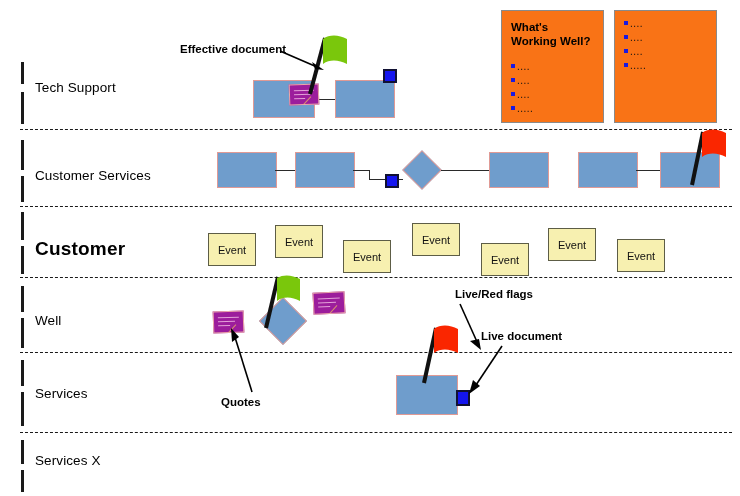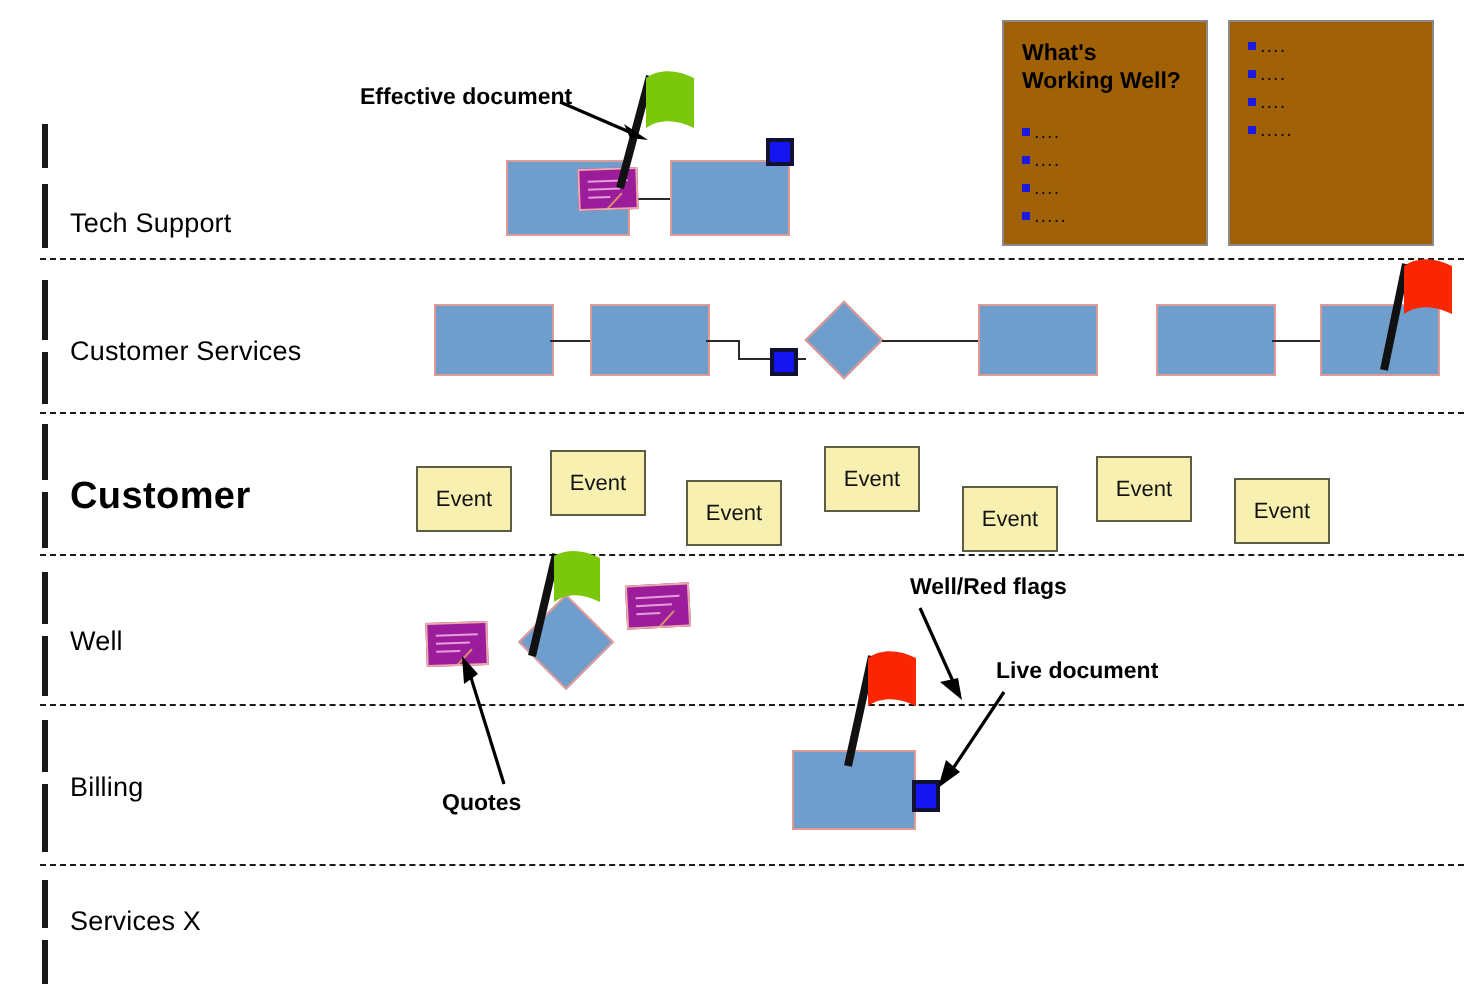--- a/index.html
+++ b/index.html
@@ -118,21 +118,21 @@
     color: #000000;
     white-space: nowrap;
   }
   .anno-arrow {
     position: absolute;
     overflow: visible;
   }
   
   .panel {
     position: absolute;
-    background: #a16207;
+    background: #f97316;
     border: 1.5px solid #8a8a8a;
     box-sizing: border-box;
     padding: 9px 9px 0 9px;
   }
   .panel-title {
     font-size: 11.5px;
     font-weight: bold;
     color: #000000;
     line-height: 1.25;
     margin: 0 0 14px 0;
@@ -181,25 +181,25 @@
   <div class="lane-tick" style="top:176px; height:26px;"></div>
   <div class="lane-tick" style="top:212px; height:28px;"></div>
   <div class="lane-tick" style="top:246px; height:28px;"></div>
   <div class="lane-tick" style="top:286px; height:26px;"></div>
   <div class="lane-tick" style="top:318px; height:30px;"></div>
   <div class="lane-tick" style="top:360px; height:26px;"></div>
   <div class="lane-tick" style="top:392px; height:34px;"></div>
   <div class="lane-tick" style="top:440px; height:24px;"></div>
   <div class="lane-tick" style="top:470px; height:22px;"></div>
 
-  <div class="lane-label" style="left:35px; top:104px;">Tech Support</div>
+  <div class="lane-label" style="left:35px; top:80px;">Tech Support</div>
   <div class="lane-label emph" style="left:35px; top:238px;">Customer</div>
   <div class="lane-label" style="left:35px; top:168px;">Customer Services</div>
   <div class="lane-label" style="left:35px; top:313px;">Well</div>
-  <div class="lane-label" style="left:35px; top:386px;">Billing</div>
+  <div class="lane-label" style="left:35px; top:386px;">Services</div>
   <div class="lane-label" style="left:35px; top:453px;">Services X</div>
 
   <div class="proc-box" style="left:253px; top:80px; width:62px; height:38px;"></div>
   <div class="connector" style="left:313px; top:99px; width:24px;"></div>
   <div class="proc-box" style="left:335px; top:80px; width:60px; height:38px;"></div>
 
   <div class="note" style="left:289px; top:84px; width:30px; height:21px; transform:rotate(-2deg);">
     <div class="ln" style="left:4px; top:5px;  width:20px;"></div>
     <div class="ln" style="left:4px; top:9px;  width:16px;"></div>
     <div class="ln" style="left:4px; top:13px; width:11px;"></div>
@@ -295,27 +295,27 @@
 
   <div class="proc-box" style="left:396px; top:375px; width:62px; height:40px;"></div>
 
   <div class="doc-square" style="left:456px; top:390px; width:14px; height:16px;"></div>
 
   <svg class="flag" style="left:414px; top:323px; width:48px; height:62px;" viewBox="0 0 48 62">
     <path d="M10 60 L22 5" stroke="#111111" stroke-width="4" fill="none"></path>
     <path d="M20 6 C27 1, 36 2, 44 6 C44 17, 44 23, 44 30 C36 26, 27 25, 20 30 C20 22, 20 14, 20 6 Z" fill="#fa2600"></path>
   </svg>
 
-  <div class="anno-label" style="left:455px; top:288px;">Well/Red flags</div>
+  <div class="anno-label" style="left:455px; top:288px;">Live/Red flags</div>
   <svg class="anno-arrow" style="left:452px; top:302px; width:34px; height:50px;" viewBox="0 0 34 50">
     <path d="M8 2 L26 42" stroke="#000000" stroke-width="1.6" fill="none"></path>
     <path d="M29 48 L18 39 L27 37 Z" fill="#000000"></path>
   </svg>
 
-  <div class="anno-label" style="left:498px; top:330px;">Live document</div>
+  <div class="anno-label" style="left:481px; top:330px;">Live document</div>
   <svg class="anno-arrow" style="left:462px; top:344px; width:46px; height:52px;" viewBox="0 0 46 52">
     <path d="M40 2 L12 44" stroke="#000000" stroke-width="1.6" fill="none"></path>
     <path d="M7 50 L11 36 L18 42 Z" fill="#000000"></path>
   </svg>
 
   <div class="panel" style="left:501px; top:10px; width:103px; height:113px;">
     <div class="panel-title">What's Working Well?</div>
     <ul class="panel-bullets">
       <li>
         <span class="bullet-sq"></span>

